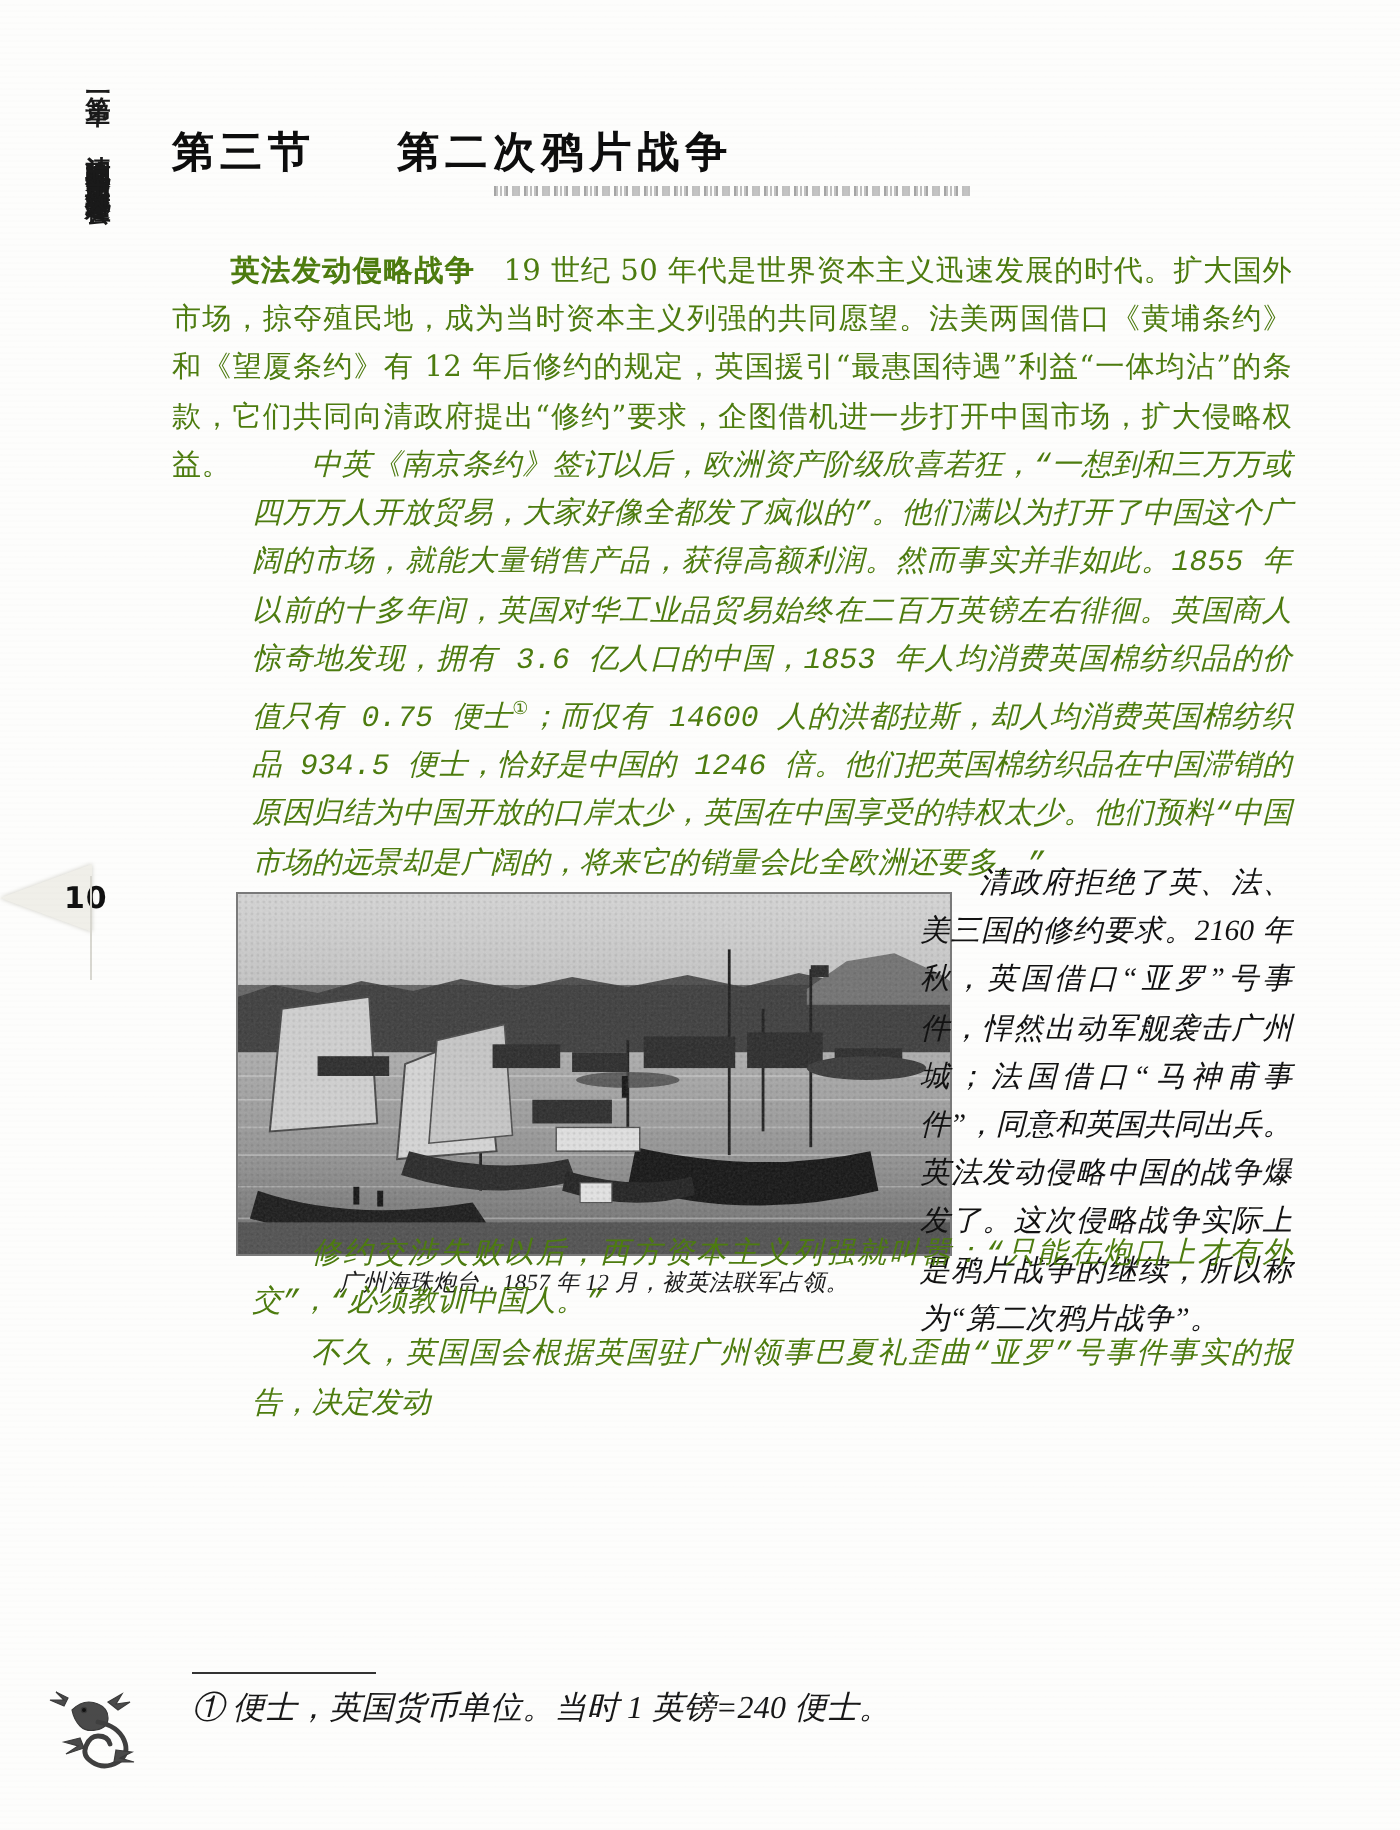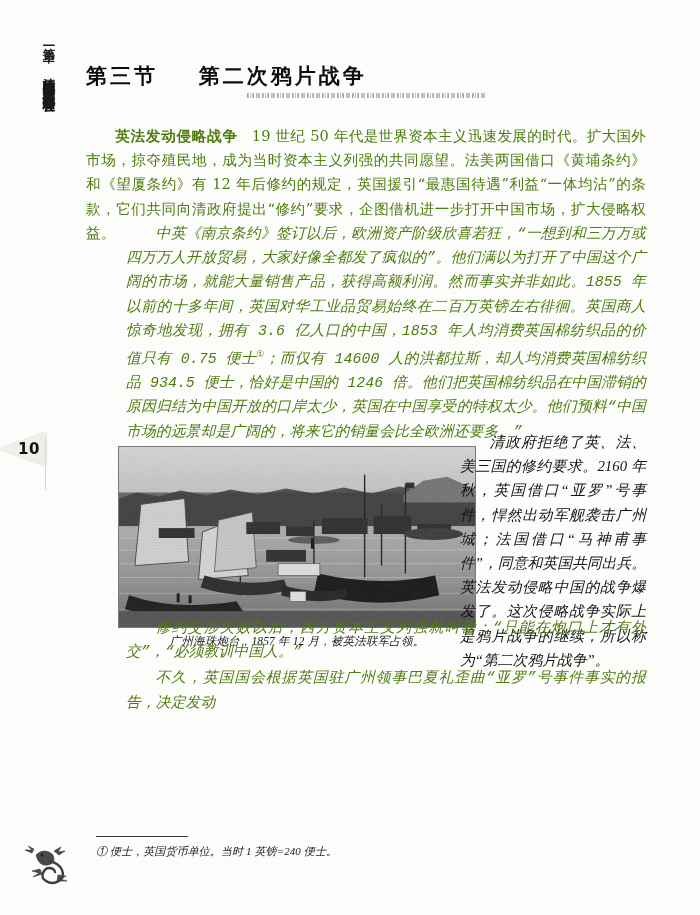--- a/index.html
+++ b/index.html
@@ -56,21 +56,21 @@
     top: 0;
     width: 0;
     height: 0;
     border-top: 17px solid transparent;
     border-bottom: 17px solid transparent;
     border-right: 46px solid #f0efe9;
     filter: drop-shadow(0 0 1px #cfcec6);
   }
   .page-flag .flag-num {
     position: absolute;
-    left: 18px;
+    left: 32px;
     top: 8px;
     font-family: "DejaVu Sans", "Liberation Sans", sans-serif;
     font-size: 15px;
     font-weight: 700;
     color: #111;
     letter-spacing: 0.5px;
   }
   .page-flag .flag-pole {
     position: absolute;
     left: 45px;
@@ -215,21 +215,21 @@
   }
   .footnote .fn-rule {
     width: 92px;
     height: 1px;
     background: #333;
     margin-bottom: 7px;
   }
   .footnote .fn-text {
     font-family: "Liberation Serif", "DejaVu Serif", serif;
     font-style: italic;
-    font-size: 11px;
+    font-size: 16px;
     color: #181818;
     letter-spacing: .1px;
   }
 
   
   .ornament {
     position: absolute;
     left: 16px;
     top: 845px;
     width: 76px;

